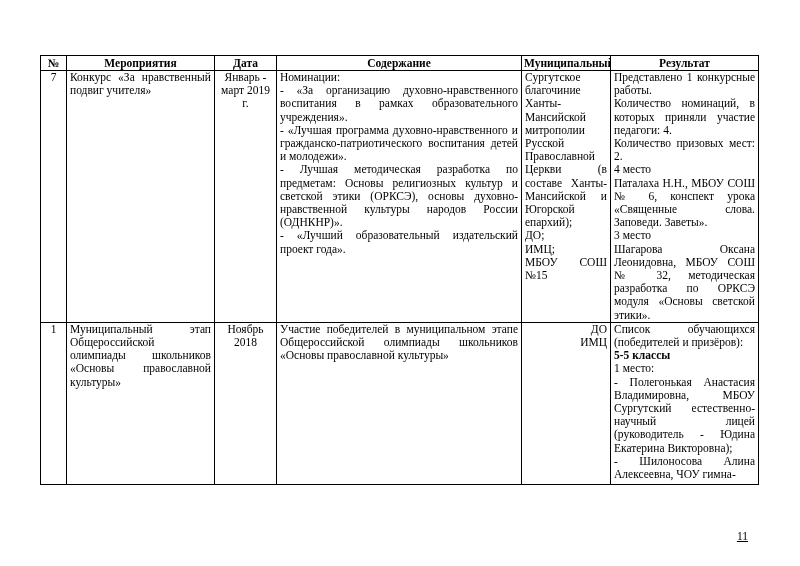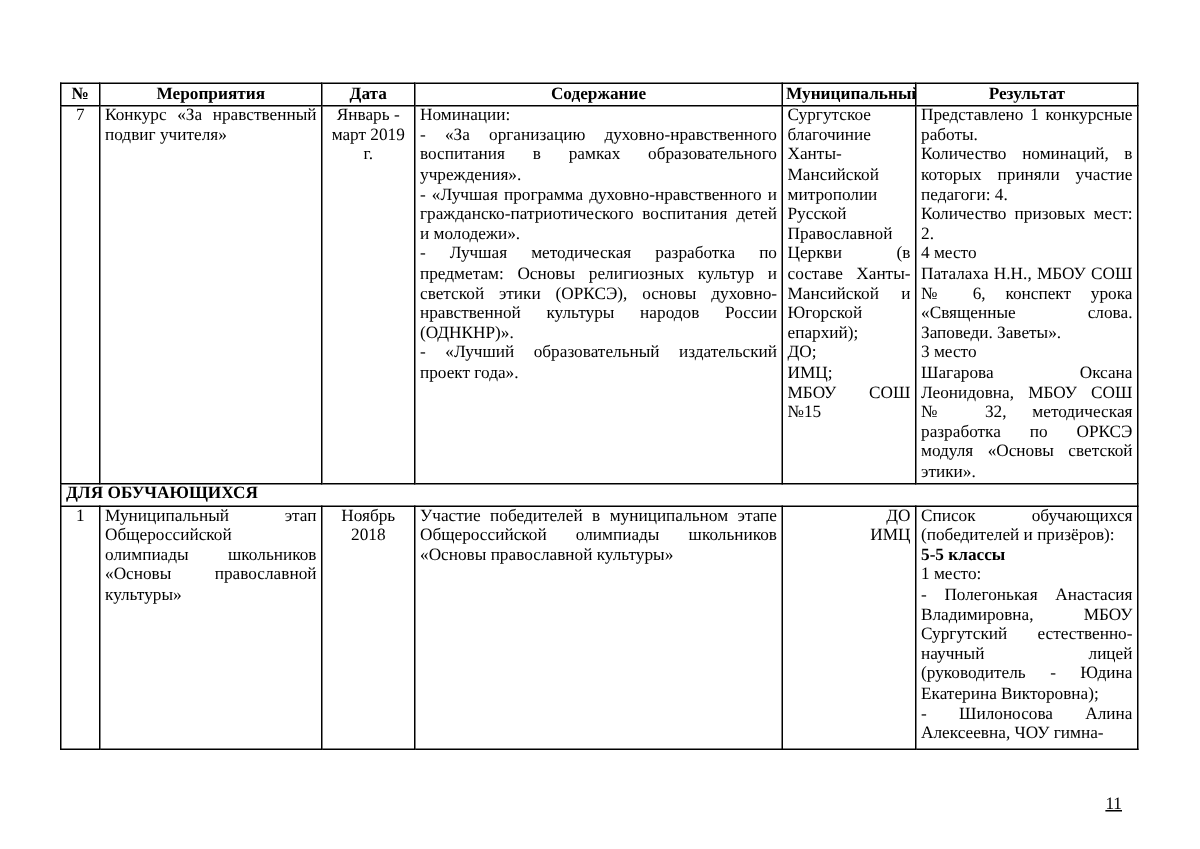--- a/index.html
+++ b/index.html
@@ -118,23 +118,20 @@
           <p>Представлено 1 конкурсные работы.</p>
           <p>Количество номинаций, в которых приняли участие педагоги: 4.</p>
           <p>Количество призовых мест: 2.</p>
           <p>4 место</p>
           <p>Паталаха Н.Н., МБОУ СОШ № 6, конспект урока «Священные слова. Заповеди. Заветы».</p>
           <p>3 место</p>
           <p>Шагарова Оксана Леонидовна, МБОУ СОШ № 32, методическая разработка по ОРКСЭ модуля «Основы светской этики».</p>
         </td>
       </tr>
 
-      <tr style="height:15px;">
-        <td colspan="6" class="section-cell">ДЛЯ ОБУЧАЮЩИХСЯ</td>
-      </tr>
 
       <tr style="height:162px;">
         <td class="center">
           <p>1</p>
         </td>
         <td class="just">
           <p>Муниципальный этап Общероссийской олимпиады школьников «Основы православной культуры»</p>
         </td>
         <td class="center">
           <p>Ноябрь 2018</p>

